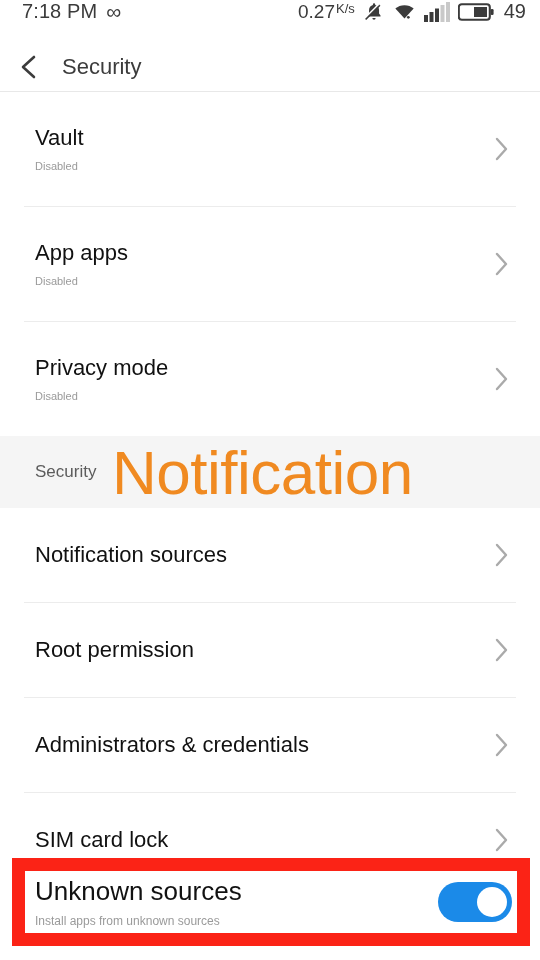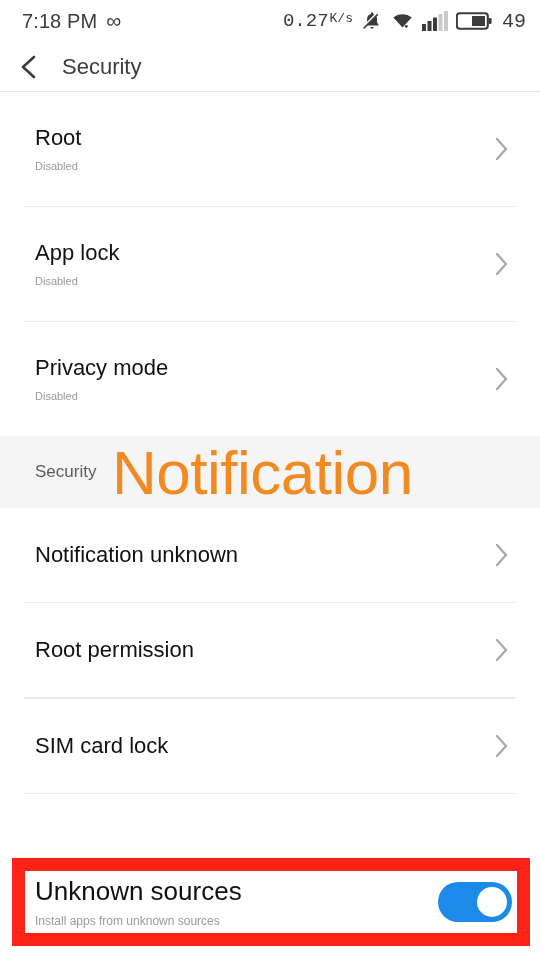--- a/index.html
+++ b/index.html
@@ -14,21 +14,21 @@
     font-family: "Liberation Sans", sans-serif;
     -webkit-font-smoothing: antialiased;
   }
 
   
   .statusbar {
     position: relative;
     height: 42px;
     background: #ffffff;
     display: flex;
-    align-items: center;
+    align-items: flex-start;
     justify-content: space-between;
     padding: 0 14px 0 22px;
     box-sizing: border-box;
   }
   .sb-left {
     display: flex;
     align-items: center;
     gap: 9px;
   }
   .sb-clock {
@@ -39,21 +39,20 @@
   .sb-infinity {
     font-size: 21px;
     color: #3b3b3b;
     line-height: 1;
     margin-top: -1px;
   }
   .sb-right {
     display: flex;
     align-items: center;
     gap: 8px;
-    font-family: Liberation Mono, monospace;
   }
   .sb-netspeed {
     font-size: 19px;
     color: #3b3b3b;
     display: flex;
     align-items: flex-start;
     line-height: 1;
   }
   .sb-netspeed .unit {
     font-size: 13px;
@@ -265,34 +264,34 @@
       <polyline points="16,4 5,14 16,24" fill="none" stroke="#3c3c3c" stroke-width="2.6" stroke-linecap="round" stroke-linejoin="round"></polyline>
     </svg>
   </div>
   <div class="appbar-title">Security</div>
 </div>
 
 <div class="list">
 
   <div class="row two-line">
     <div class="row-text">
-      <span class="row-title">Root</span>
+      <span class="row-title">Vault</span>
       <span class="row-sub">Disabled</span>
     </div>
     <span class="chevron">
       <svg width="17" height="26" viewBox="0 0 17 26">
         <polyline points="4,3 13,13 4,23" fill="none" stroke="#aaaaaa" stroke-width="2.4" stroke-linecap="round" stroke-linejoin="round"></polyline>
       </svg>
     </span>
   </div>
   <div class="divider"></div>
 
   <div class="row two-line">
     <div class="row-text">
-      <span class="row-title">App lock</span>
+      <span class="row-title">App apps</span>
       <span class="row-sub">Disabled</span>
     </div>
     <span class="chevron">
       <svg width="17" height="26" viewBox="0 0 17 26">
         <polyline points="4,3 13,13 4,23" fill="none" stroke="#aaaaaa" stroke-width="2.4" stroke-linecap="round" stroke-linejoin="round"></polyline>
       </svg>
     </span>
   </div>
   <div class="divider"></div>
 
@@ -310,39 +309,47 @@
 </div>
 
 <div class="section-header">
   <span class="section-label">Security</span>
   <span class="watermark">Notification</span>
 </div>
 
 <div class="list">
 
   <div class="row one-line">
-    <span class="row-title">Notification unknown</span>
+    <span class="row-title">Notification sources</span>
     <span class="chevron">
       <svg width="17" height="26" viewBox="0 0 17 26">
         <polyline points="4,3 13,13 4,23" fill="none" stroke="#aaaaaa" stroke-width="2.4" stroke-linecap="round" stroke-linejoin="round"></polyline>
       </svg>
     </span>
   </div>
   <div class="divider"></div>
 
   <div class="row one-line">
     <span class="row-title">Root permission</span>
     <span class="chevron">
       <svg width="17" height="26" viewBox="0 0 17 26">
         <polyline points="4,3 13,13 4,23" fill="none" stroke="#aaaaaa" stroke-width="2.4" stroke-linecap="round" stroke-linejoin="round"></polyline>
       </svg>
     </span>
   </div>
   <div class="divider"></div>
 
+  <div class="row one-line">
+    <span class="row-title">Administrators &amp; credentials</span>
+    <span class="chevron">
+      <svg width="17" height="26" viewBox="0 0 17 26">
+        <polyline points="4,3 13,13 4,23" fill="none" stroke="#aaaaaa" stroke-width="2.4" stroke-linecap="round" stroke-linejoin="round"></polyline>
+      </svg>
+    </span>
+  </div>
   <div class="divider"></div>
 
   <div class="row one-line">
     <span class="row-title">SIM card lock</span>
     <span class="chevron">
       <svg width="17" height="26" viewBox="0 0 17 26">
         <polyline points="4,3 13,13 4,23" fill="none" stroke="#aaaaaa" stroke-width="2.4" stroke-linecap="round" stroke-linejoin="round"></polyline>
       </svg>
     </span>
   </div>

